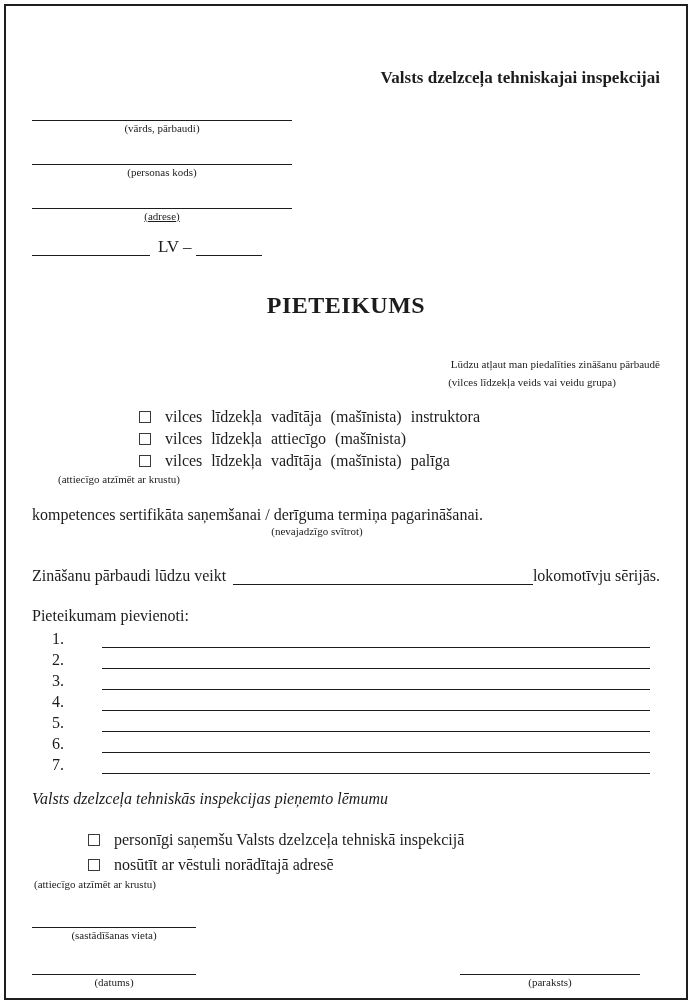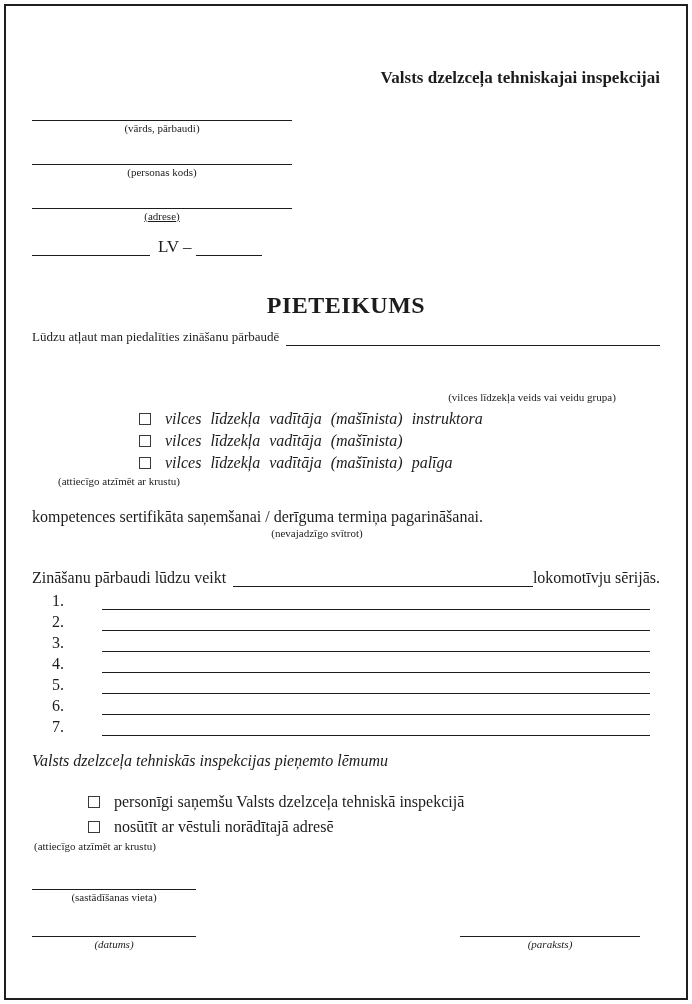--- a/index.html
+++ b/index.html
@@ -65,42 +65,42 @@
     margin-top: 36px;
     text-align: center;
     font-size: 24px;
     font-weight: bold;
     letter-spacing: 0.5px;
     line-height: 27px;
   }
 
   
   .request-row {
-    margin-top: 8px;
+    margin-top: 36px;
     display: flex;
     align-items: flex-end;
-    font-size: 13px;
+    font-size: 11px;
     line-height: 19px;
+    flex-direction: column;
   }
   .request-row .text { white-space: nowrap; }
   .request-row .blank {
     flex: 1;
     height: 17px;
     margin-left: 7px;
     border-bottom: 1px solid #1c1c1c;
   }
   .request-caption {
     margin-left: 355px;
     width: 290px;
     text-align: center;
-    margin-top: 44px;
-  }
-
-  
-  .role-options { margin-top: 4px; margin-left: 107px; font-style: italic; }
+  }
+
+  
+  .role-options { margin-top: 17px; margin-left: 107px; }
   .option-row {
     display: flex;
     align-items: baseline;
     font-size: 16px;
     line-height: 22px;
   }
   .checkbox {
     box-sizing: border-box;
     width: 12px;
     height: 12px;
@@ -169,21 +169,20 @@
 
   
   .sig-field { width: 164px; }
   .sig-field .line { height: 0; border-bottom: 1px solid #1c1c1c; }
   .sig-field .caption { text-align: center; }
   .place-field { margin-top: 36px; }
   .bottom-row {
     margin-top: 32px;
     display: flex;
     justify-content: space-between;
-    font-style: italic;
   }
   .signature-field { width: 180px; margin-right: 20px; }
 </style>
 </head>
 <body>
 
 <div class="page">
 
   <div class="recipient">Valsts dzelzceļa tehniskajai inspekcijai</div>
 
@@ -216,38 +215,39 @@
   </div>
   <div class="request-caption caption">(vilces līdzekļa veids vai veidu grupa)</div>
 
   <div class="role-options">
     <div class="option-row">
       <span class="checkbox"></span>
       <span class="option-label">vilces līdzekļa vadītāja (mašīnista) instruktora</span>
     </div>
     <div class="option-row">
       <span class="checkbox"></span>
-      <span class="option-label">vilces līdzekļa vadītāja (mašīnista)</span>
+      <span class="option-label">vilces līdzekļa attiecīgo (mašīnista)</span>
     </div>
     <div class="option-row">
       <span class="checkbox"></span>
       <span class="option-label">vilces līdzekļa vadītāja (mašīnista) palīga</span>
     </div>
   </div>
   <div class="role-note caption">(attiecīgo atzīmēt ar krustu)</div>
 
   <div class="purpose body-text">kompetences sertifikāta  saņemšanai / derīguma termiņa pagarināšanai.</div>
   <div class="purpose-note caption">(nevajadzīgo svītrot)</div>
 
   <div class="exam-row body-text">
     <span class="text">Zināšanu pārbaudi lūdzu veikt</span>
     <span class="blank"></span>
     <span class="text">lokomotīvju sērijās.</span>
   </div>
 
+  <div class="attachments-heading body-text">Pieteikumam pievienoti:</div>
 
   <div class="attachment-list">
     <div class="attachment-row">
       <span class="attachment-num">1.</span>
       <span class="blank"></span>
     </div>
     <div class="attachment-row">
       <span class="attachment-num">2.</span>
       <span class="blank"></span>
     </div>

